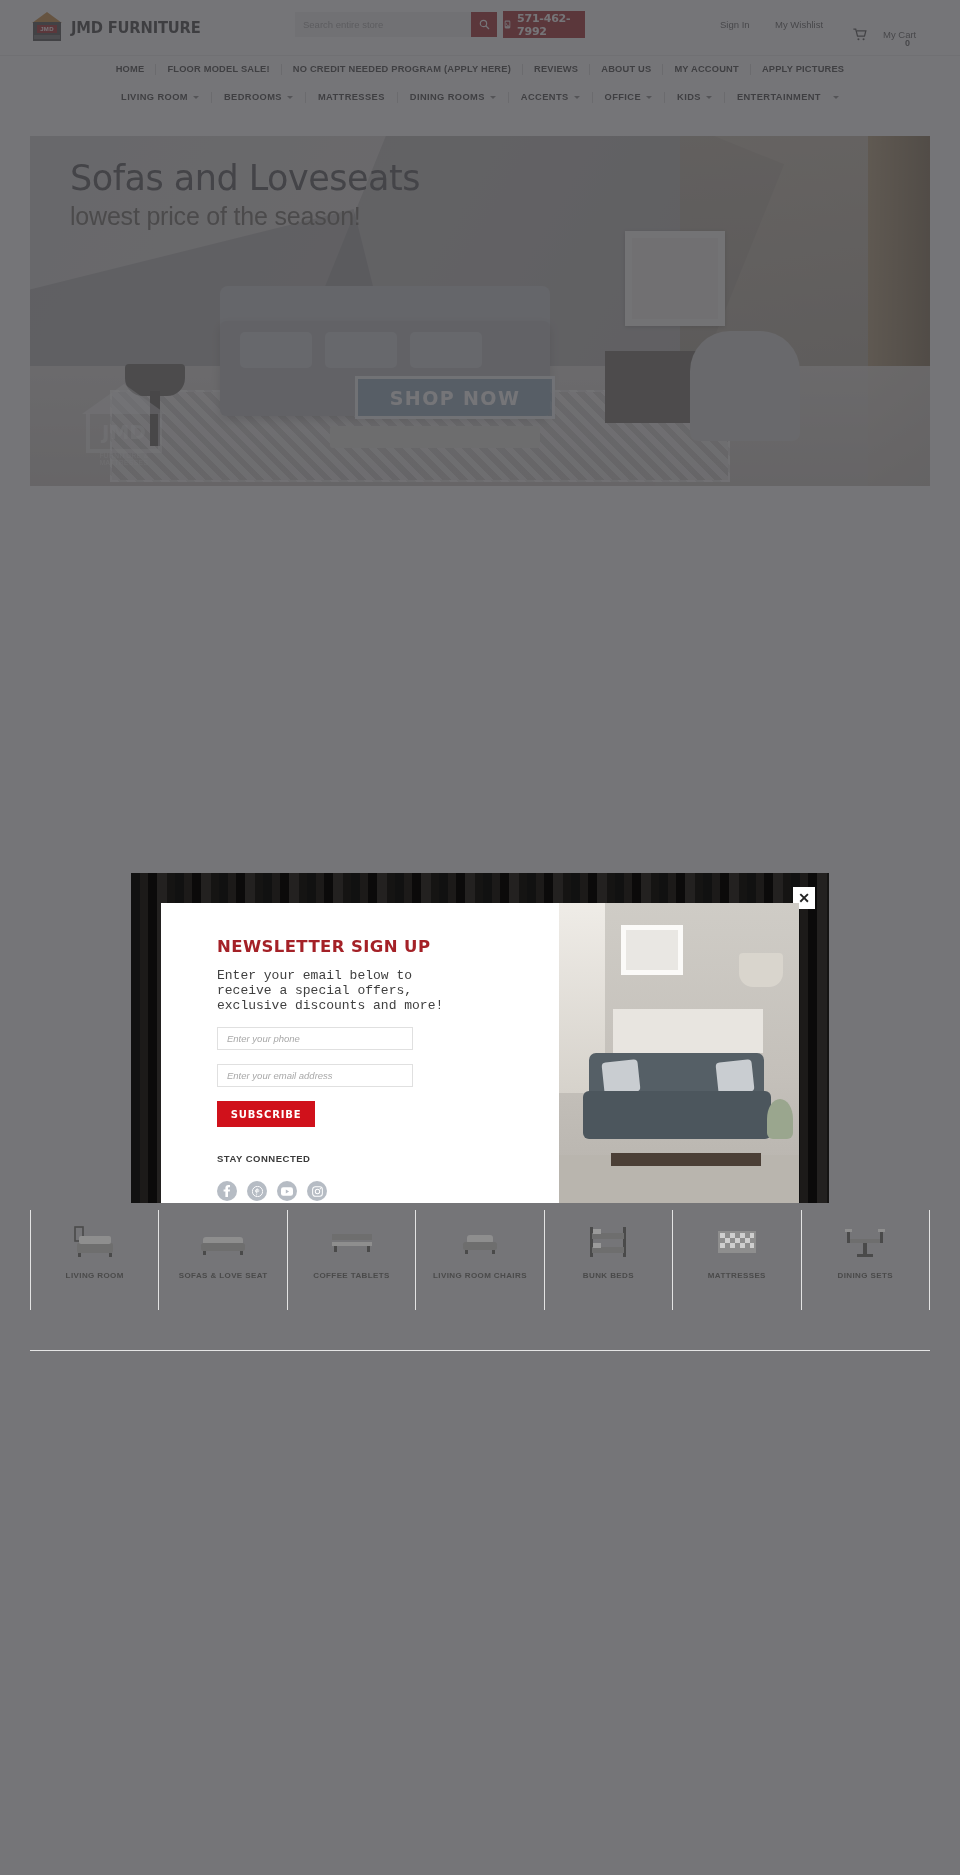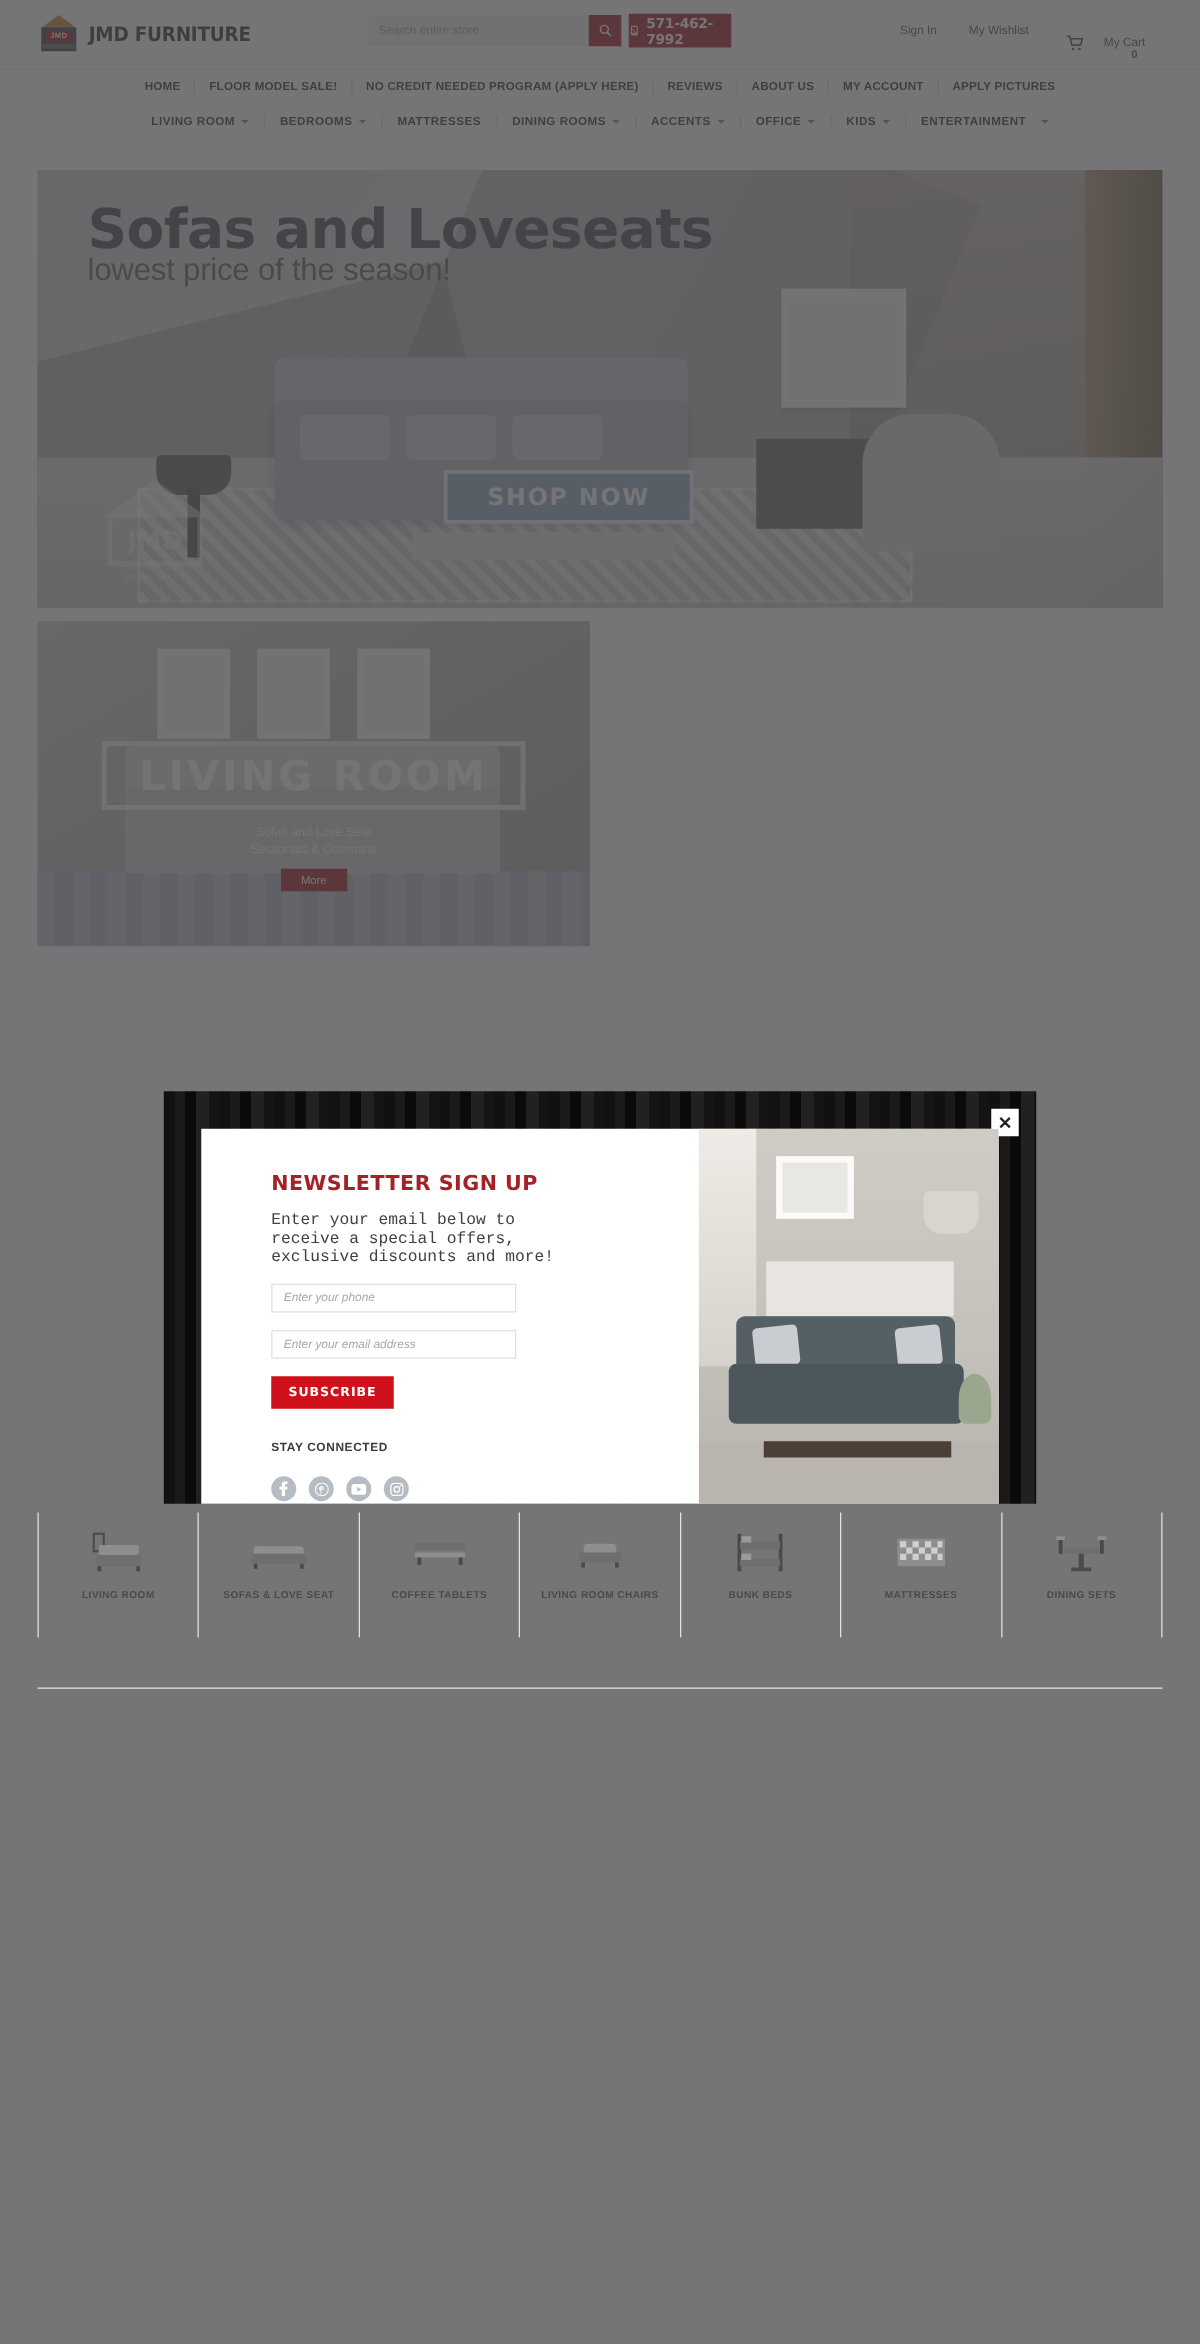--- a/index.html
+++ b/index.html
@@ -199,21 +199,21 @@
   .hero-lamp-shade {
     position: absolute; left: 95px; top: 228px; width: 60px; height: 32px;
     background: #6b6862; border-radius: 4px 4px 18px 18px;
   }
   .hero-curtain {
     position: absolute; right: 0; top: 0; width: 62px; height: 350px;
     background: linear-gradient(90deg, rgba(175,150,110,.85), rgba(120,100,70,.9));
   }
   .hero-title {
     position: absolute; left: 40px; top: 22px;
-    font-size: 44px; color: #4f4f52; font-weight: bold;
+    font-size: 35px; color: #4f4f52; font-weight: normal;
     letter-spacing: -0.5px; font-family: "DejaVu Sans", sans-serif;
   }
   .hero-sub {
     position: absolute; left: 40px; top: 66px;
     font-size: 25px; color: #6a665f; letter-spacing: -0.2px;
     font-family: Liberation Sans, sans-serif;
   }
   .hero-logo {
     position: absolute; left: 32px; bottom: 22px;
     width: 120px; height: 80px; opacity: .55;
@@ -562,36 +562,20 @@
     <div class="hero-logo-txt">JMD</div>
     <div class="hero-logo-sub">FURNITURE &amp; MATTRESSES</div>
   </div>
 
   <div class="shop-now">
     <span>SHOP NOW</span>
   </div>
 </div>
 
 <div class="tiles">
-  <div class="tile tile-living">
-    <div class="tile-floor"></div>
-    <div class="tile-wallart" style="left:96px"></div>
-    <div class="tile-wallart" style="left:176px"></div>
-    <div class="tile-wallart" style="left:256px"></div>
-    <div class="tile-sofa-back"></div>
-    <div class="tile-sofa"></div>
-    <div class="tile-title-box">
-      <div class="tile-title">LIVING ROOM</div>
-    </div>
-    <div class="tile-sub">
-      <span>Sofas and Love Seat</span><br>
-      <span>Sectionals &amp; Ottomans</span>
-    </div>
-    <div class="tile-more">More</div>
-  </div>
 
 </div>
 
 <div class="catstrip">
   <div class="catcell">
     <div class="cat-ico">
       <svg width="44" height="34" viewBox="0 0 44 34">
         <rect x="2" y="2" width="8" height="14" fill="none" stroke="#4a4a4a" stroke-width="1.6"></rect>
         <rect x="4" y="18" width="36" height="10" rx="2" fill="#6e6e6e"></rect>
         <rect x="6" y="11" width="32" height="8" rx="2" fill="#8e8e8e"></rect>

